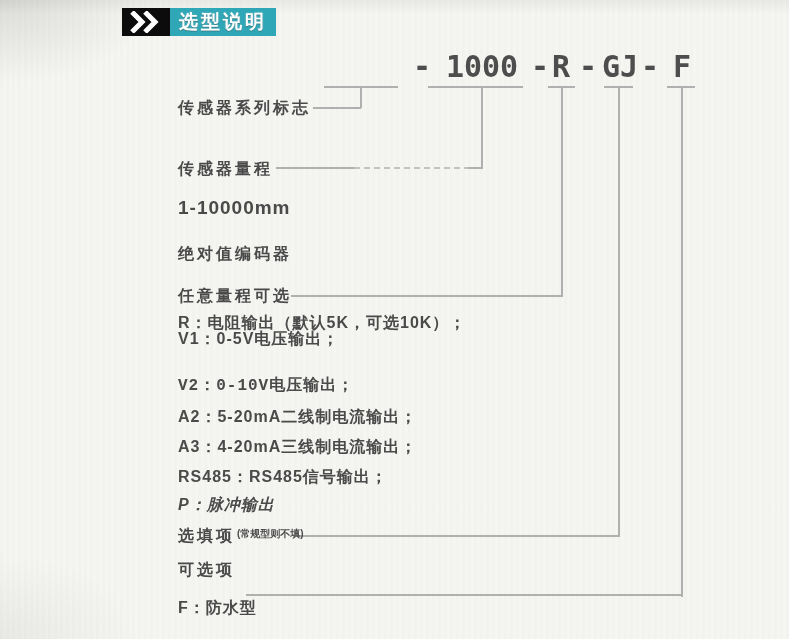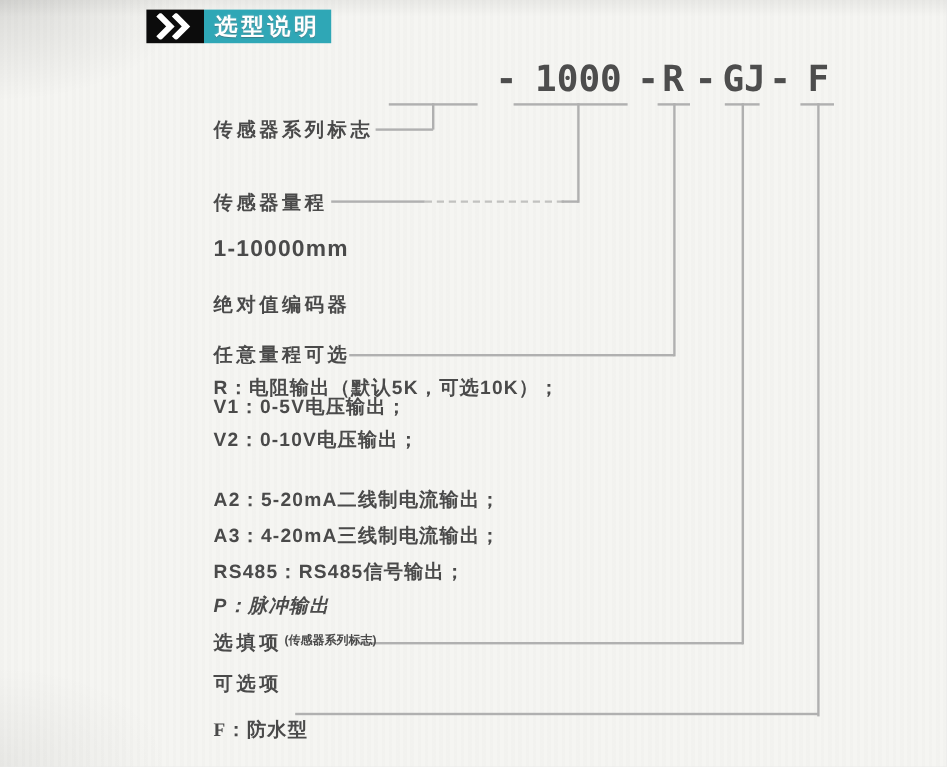--- a/index.html
+++ b/index.html
@@ -68,29 +68,29 @@
   
   .lab{position:absolute;left:178px;font-size:16px;font-weight:700;letter-spacing:3px;white-space:nowrap;color:#4a4a4a;}
   .opt{position:absolute;left:178px;font-size:16px;font-weight:700;letter-spacing:1px;white-space:nowrap;color:#4a4a4a;}
   .y-series{top:98px;}
   .y-range{top:159px;}
   .y-rangeval{top:197px;font-size:19px;letter-spacing:1px;font-weight:700;}
   .y-rangenote{top:244px;}
   .y-output{top:286px;}
   .y-o0{top:313px;}
   .y-o1{top:329px;}
-  .y-o2{top:357px;}
+  .y-o2{top:375px;font-family:Liberation Mono, monospace;}
   .y-o3{top:407px;}
   .y-o4{top:437px;}
   .y-o5{top:467px;}
   .y-o6{top:495px;font-style:italic;}
   .y-fill{top:526px;}
   .y-fillval{top:555px;}
   .y-optional{top:560px;}
-  .y-optionalval{top:598px;font-family:Liberation Serif, serif;}
+  .y-optionalval{top:598px;}
   .smallnote{font-size:10px;font-weight:700;letter-spacing:0;vertical-align:4px;margin-left:2px;}
 </style>
 </head>
 <body>
 
 <div class="page">
 
   <div class="badge">
     <div class="chev">
       <svg width="34" height="22" viewBox="0 0 34 22">
@@ -138,19 +138,19 @@
 
   <div class="opt y-o0">R：电阻输出（默认5K，可选10K）；</div>
   <div class="opt y-o1">V1：0-5V电压输出；</div>
   <div class="opt y-o2">V2：0-10V电压输出；</div>
   <div class="opt y-o3">A2：5-20mA二线制电流输出；</div>
   <div class="opt y-o4">A3：4-20mA三线制电流输出；</div>
   <div class="opt y-o5">RS485：RS485信号输出；</div>
   <div class="opt y-o6">P：脉冲输出</div>
 
   <div class="lab y-fill">
-    <span>选填项</span><span class="smallnote">(传感器系列标志)</span>
+    <span>选填项</span><span class="smallnote">(常规型则不填)</span>
   </div>
 
   <div class="lab y-optional">可选项</div>
   <div class="opt y-optionalval">F：防水型</div>
 
 </div>
 
 </body></html>

